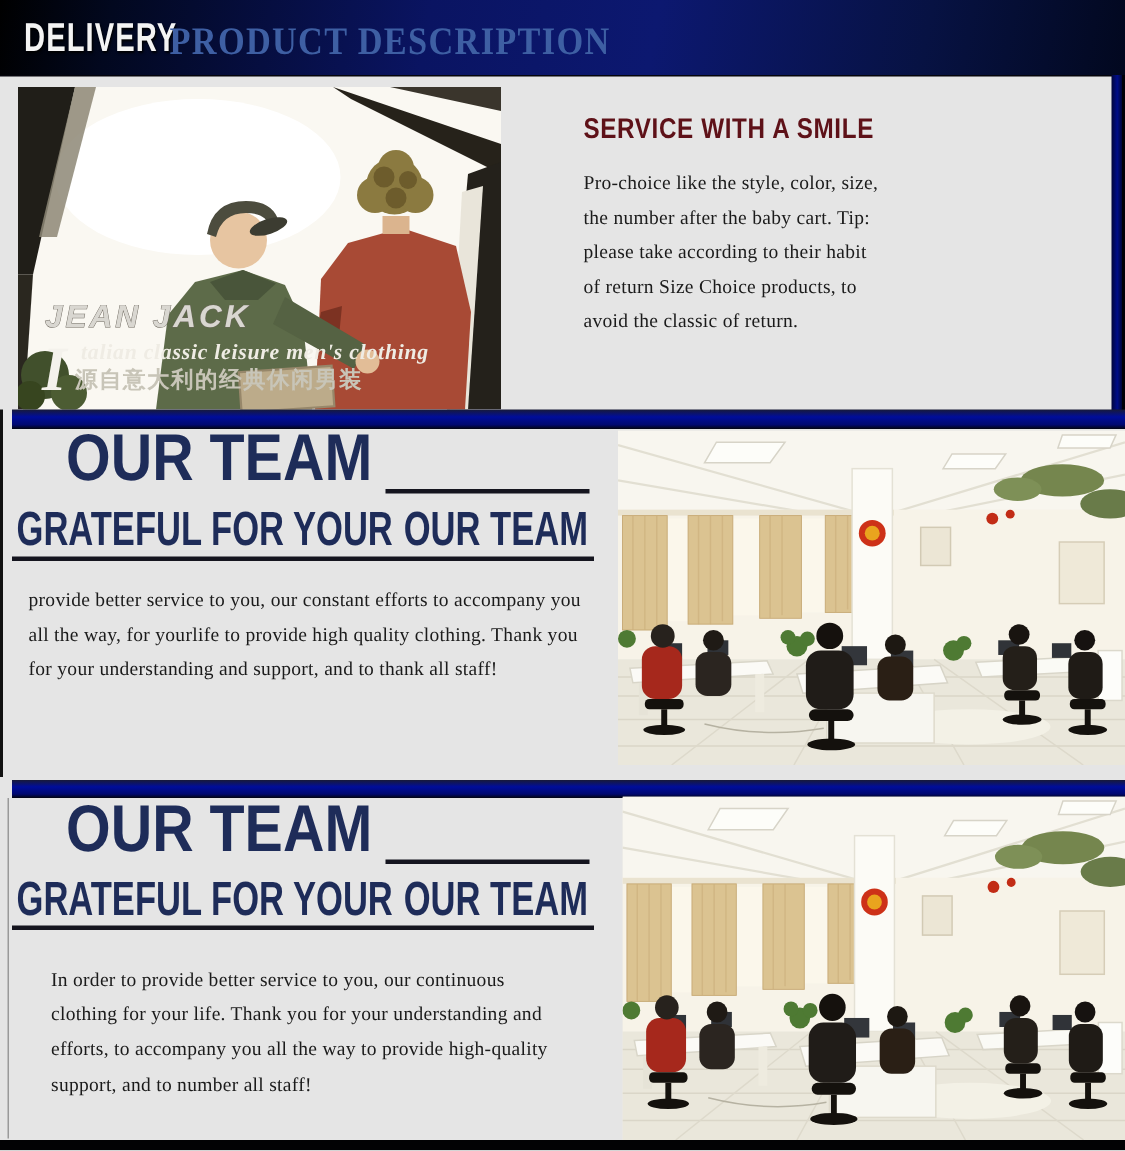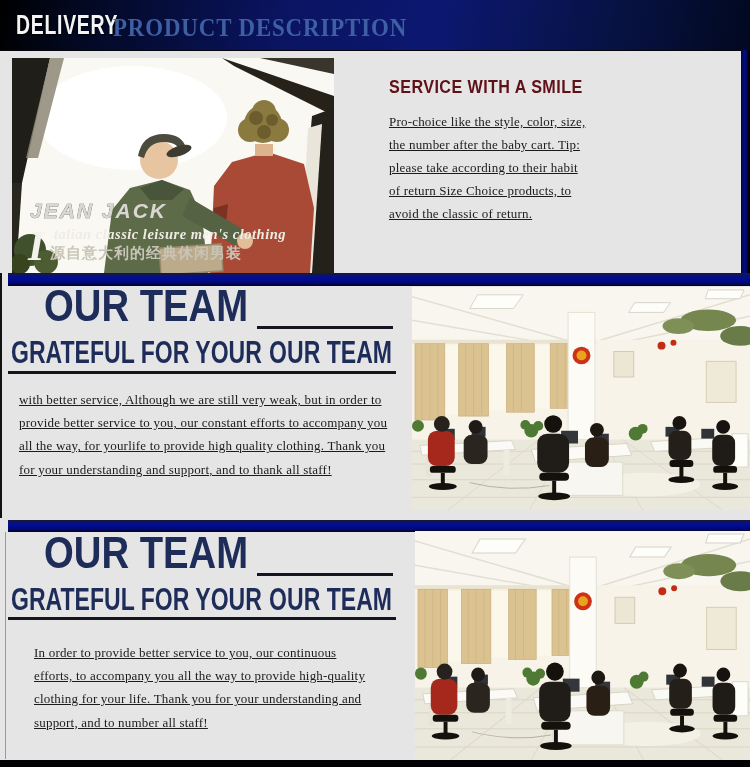--- a/index.html
+++ b/index.html
@@ -37,21 +37,20 @@
   }
   .service-heading {
     position:absolute; left:389px; top:76px; color:#5e1118;
     font-size:19px; font-weight:800; letter-spacing:0.5px; white-space:nowrap;
     transform:scaleX(0.85); transform-origin:left top;
   }
   .para {
     position:absolute; font-family:"Liberation Serif","DejaVu Serif",serif;
     font-size:13px; line-height:23px; color:#1b1b1b; letter-spacing:0.2px;
     white-space:nowrap;
-    text-decoration:underline;
   }
   .para-service { left:389px; top:110px; }
   .para-team1   { left:19px;  top:388px; line-height:23.2px; }
   .para-team2   { left:34px;  top:641px; line-height:23.2px; }
   
   .navy-bar {
     position:absolute; left:8px; width:742px;
     background:linear-gradient(180deg,#181a38 0%,#000d9a 38%,#000870 78%,#03040f 100%);
   }
   .navy-bar-1 { top:273px; height:13px; }
@@ -241,41 +240,40 @@
 
   <div class="navy-bar navy-bar-1"></div>
   <div class="sec1-left-edge"></div>
   <div class="team-heading team-heading-1">OUR TEAM</div>
   <div class="rule rule-head-1"></div>
   <div class="team-subheading team-subheading-1">
     <span>GRATEFUL FOR YOUR</span><span class="sub-strong">OUR TEAM</span>
   </div>
   <div class="rule rule-sub-1"></div>
   <div class="para para-team1">
-    <div>with better service, Although we are still very weak, but in order to</div>
     <div>provide better service to you, our constant efforts to accompany you</div>
     <div>all the way, for yourlife to provide high quality clothing. Thank you</div>
     <div>for your understanding and support, and to thank all staff!</div>
   </div>
   <svg class="office-photo office-photo-1" viewBox="0 0 340 228" preserveAspectRatio="none">
     <use href="#office-scene"></use>
   </svg>
 
   <div class="navy-bar navy-bar-2"></div>
   <div class="sec2-left-edge"></div>
   <div class="team-heading team-heading-2">OUR TEAM</div>
   <div class="rule rule-head-2"></div>
   <div class="team-subheading team-subheading-2">
     <span>GRATEFUL FOR YOUR</span><span class="sub-strong">OUR TEAM</span>
   </div>
   <div class="rule rule-sub-2"></div>
   <div class="para para-team2">
     <div>In order to provide better service to you, our continuous</div>
+    <div>clothing for your life. Thank you for your understanding and</div>
     <div>efforts, to accompany you all the way to provide high-quality</div>
-    <div>clothing for your life. Thank you for your understanding and</div>
     <div>support, and to number all staff!</div>
   </div>
   <svg class="office-photo office-photo-2" viewBox="0 0 340 228" preserveAspectRatio="none">
     <use href="#office-scene"></use>
   </svg>
 
   <div class="bottom-bar"></div>
 </div>
 
 </body></html>

